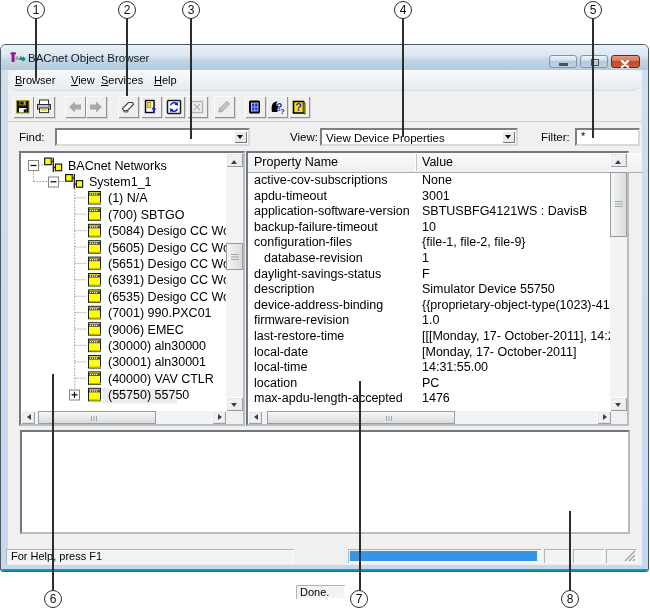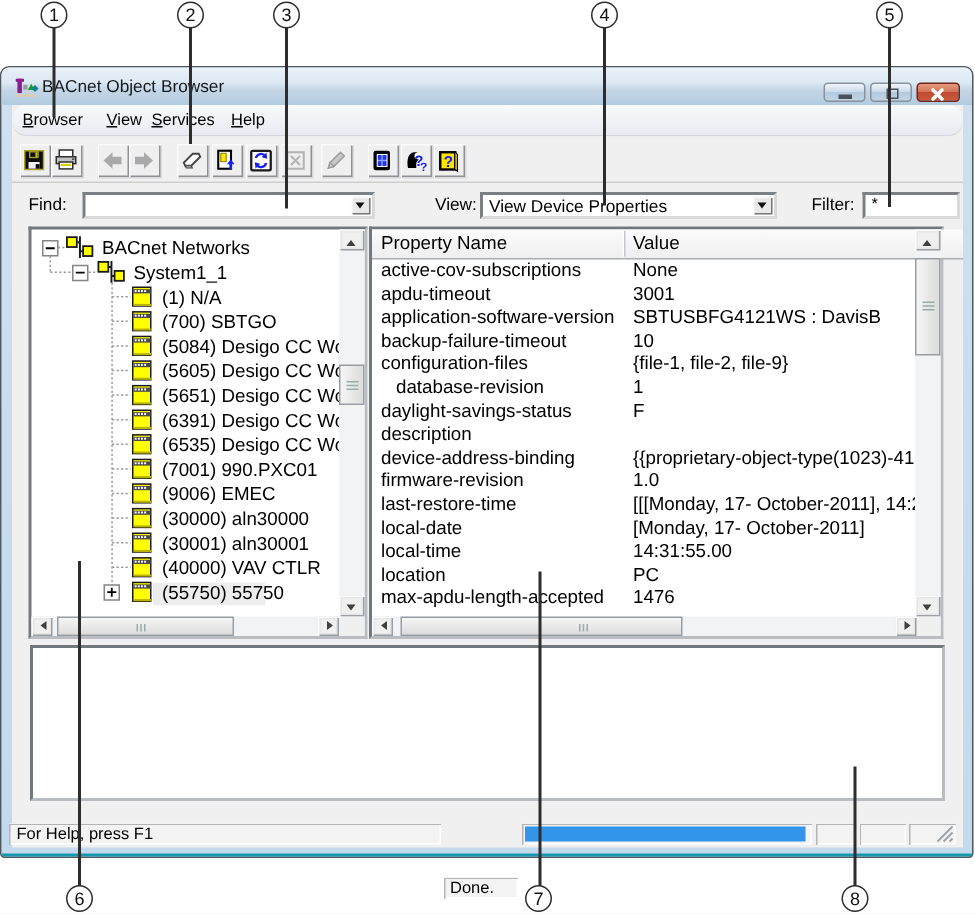--- a/index.html
+++ b/index.html
@@ -324,20 +324,21 @@
           <span class="trow" style="left:174px;top:32.2px;">SBTUSBFG4121WS : DavisB</span>
         <span class="trow" style="left:6px;top:47.8px;">backup-failure-timeout</span>
           <span class="trow" style="left:174px;top:47.8px;">10</span>
         <span class="trow" style="left:6px;top:63.4px;">configuration-files</span>
           <span class="trow" style="left:174px;top:63.4px;">{file-1, file-2, file-9}</span>
         <span class="trow" style="left:6px;top:79px;margin-left:10px;">database-revision</span>
           <span class="trow" style="left:174px;top:79px;">1</span>
         <span class="trow" style="left:6px;top:94.6px;">daylight-savings-status</span>
           <span class="trow" style="left:174px;top:94.6px;">F</span>
         <span class="trow" style="left:6px;top:110.2px;">description</span>
+          <span class="trow" style="left:174px;top:110.2px;">Simulator Device 55750</span>
         <span class="trow" style="left:6px;top:125.8px;">device-address-binding</span>
           <span class="trow" style="left:174px;top:125.8px;">{{proprietary-object-type(1023)-41943</span>
         <span class="trow" style="left:6px;top:141.4px;">firmware-revision</span>
           <span class="trow" style="left:174px;top:141.4px;">1.0</span>
         <span class="trow" style="left:6px;top:157px;">last-restore-time</span>
           <span class="trow" style="left:174px;top:157px;">[[[Monday, 17- October-2011], 14:22:2</span>
         <span class="trow" style="left:6px;top:172.6px;">local-date</span>
           <span class="trow" style="left:174px;top:172.6px;">[Monday, 17- October-2011]</span>
         <span class="trow" style="left:6px;top:188.2px;">local-time</span>
           <span class="trow" style="left:174px;top:188.2px;">14:31:55.00</span>

